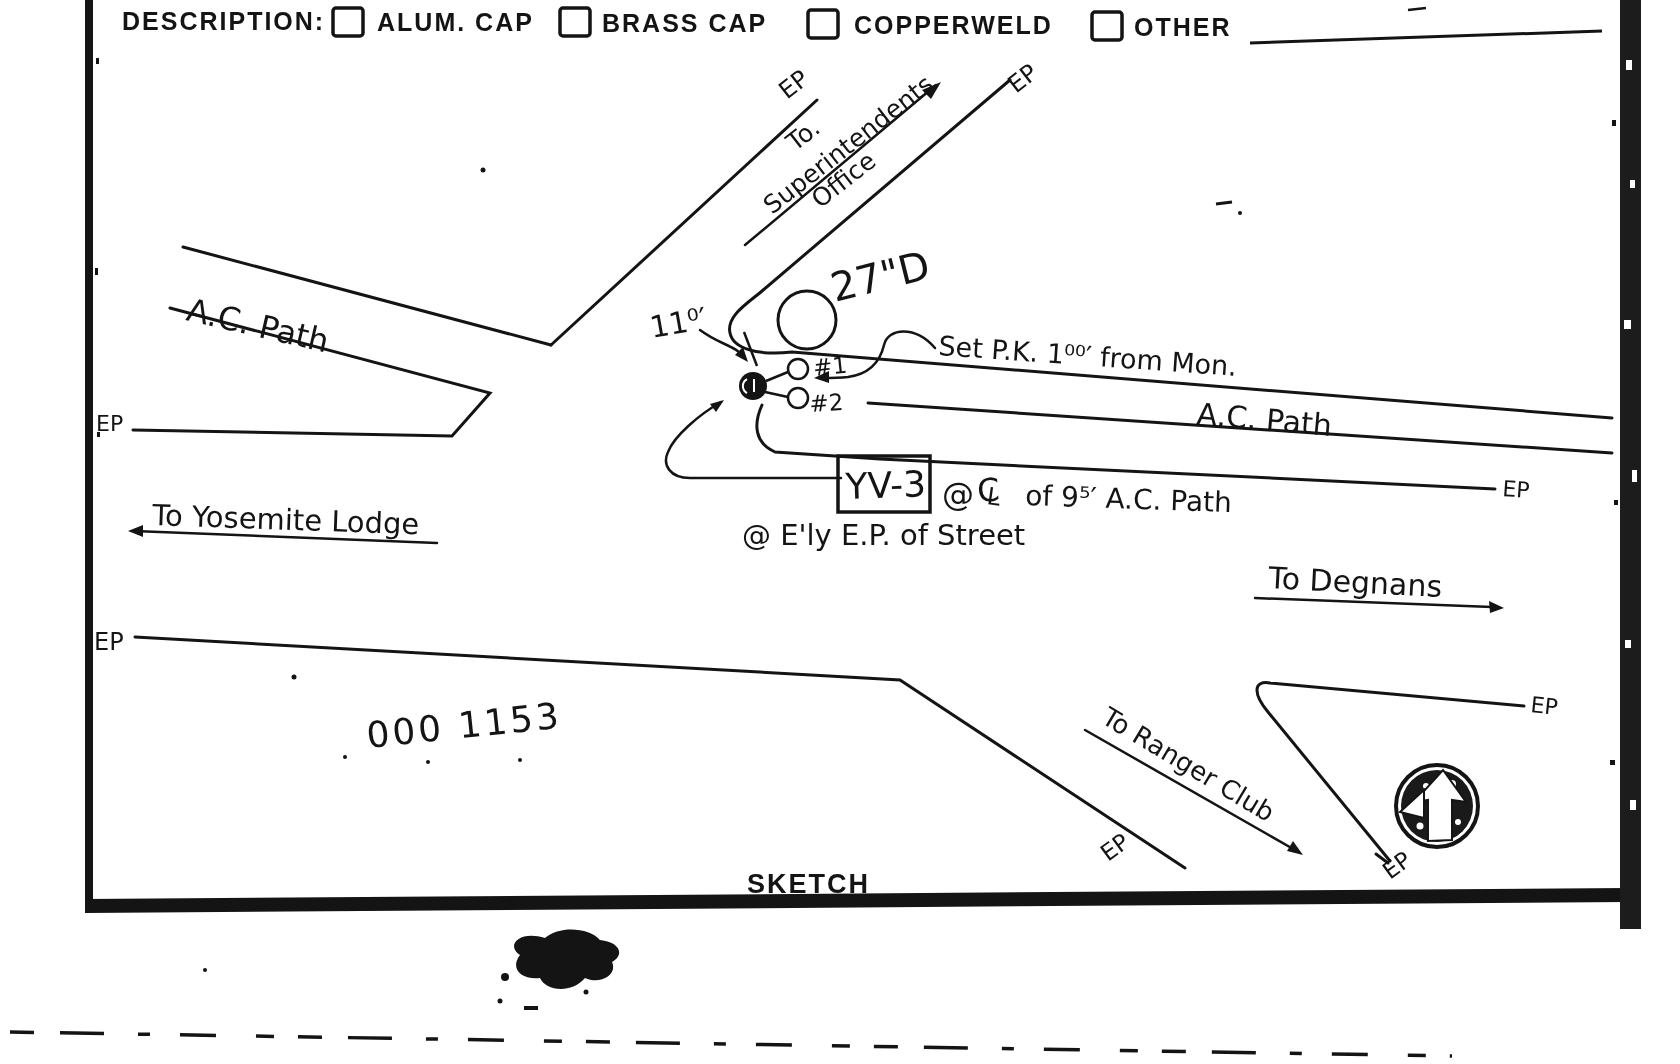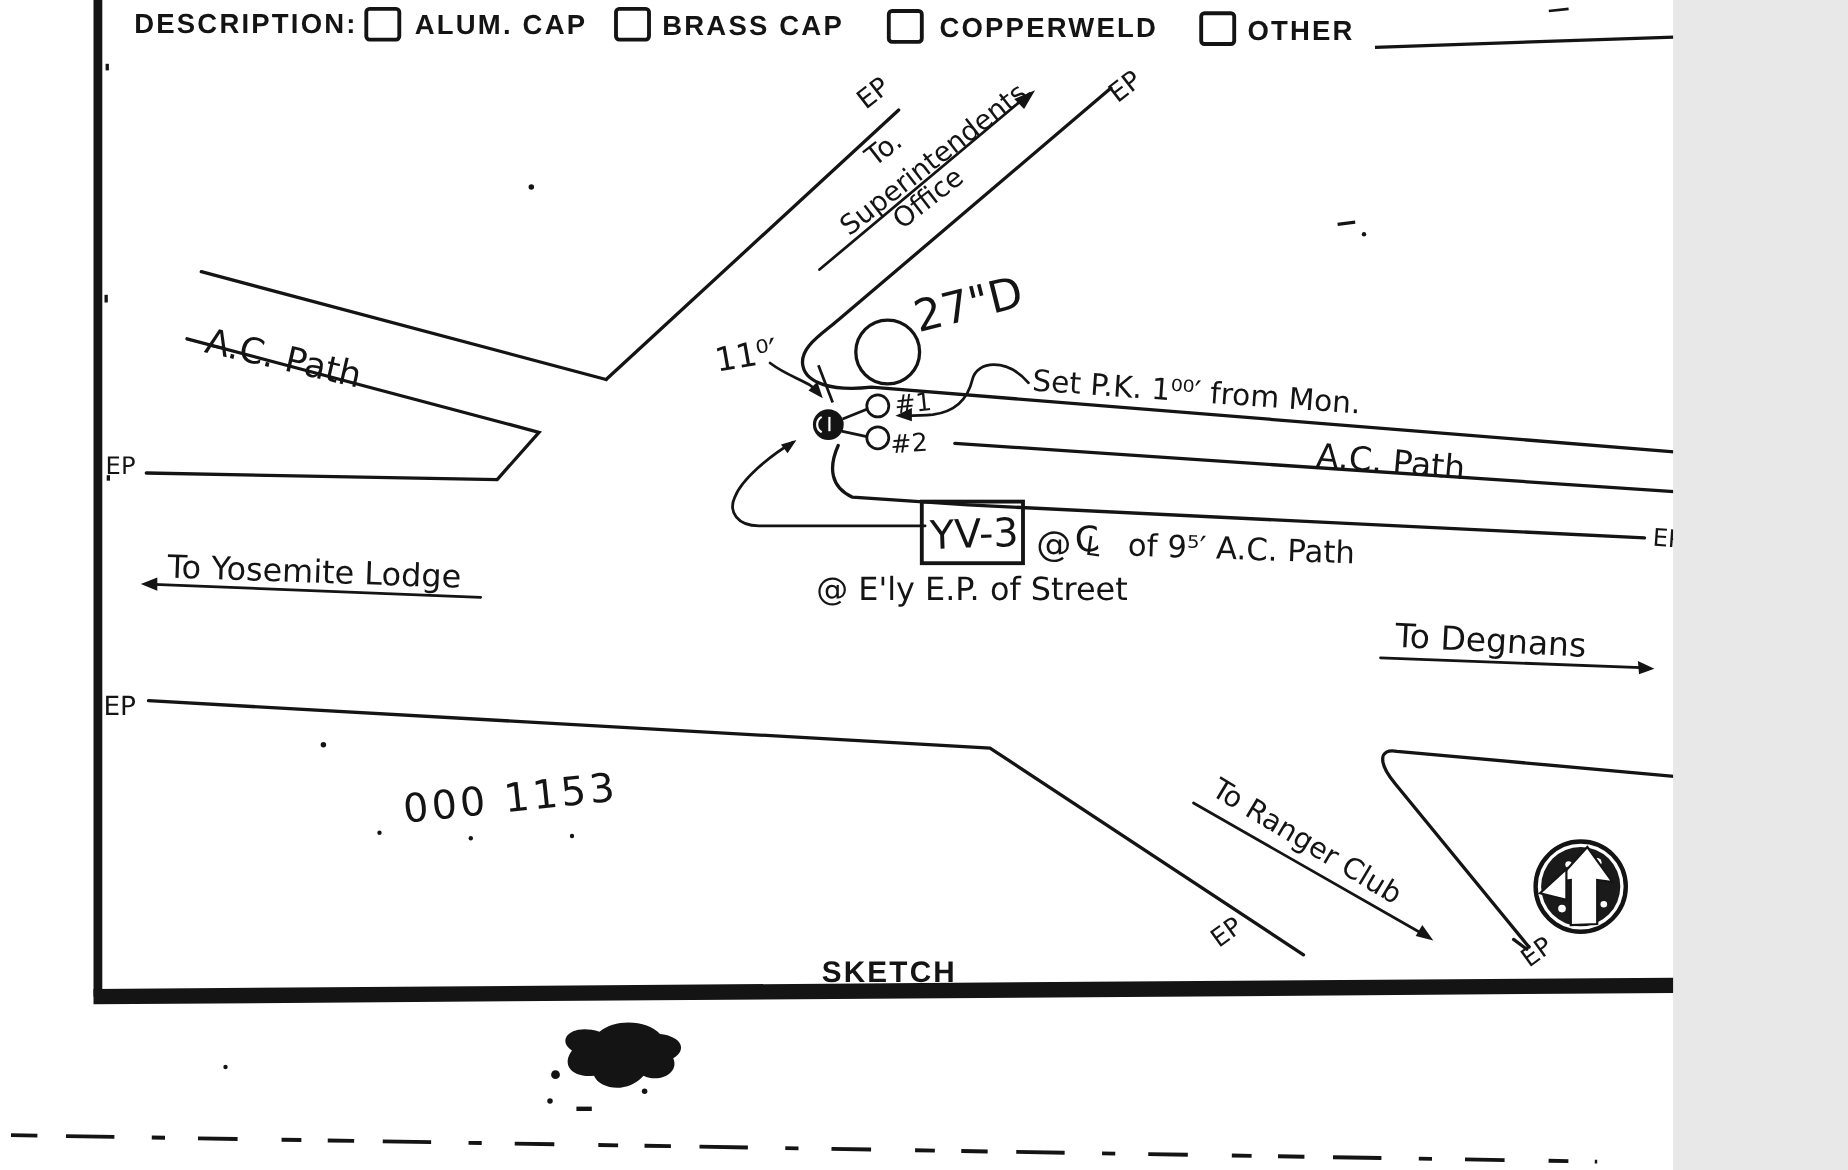--- a/index.html
+++ b/index.html
@@ -1,16 +1,16 @@
 <!DOCTYPE html>
 <html><head>
 <meta charset="utf-8">
 <style>
   html,body{margin:0;padding:0;background:#e8e8e8;}
-  .page{position:relative;width:1521px;height:1064px;background:#ffffff;overflow:hidden;
+  .page{position:relative;width:1680px;height:1064px;background:#ffffff;overflow:hidden;
         font-family:"Liberation Sans",sans-serif;}
   svg{position:absolute;left:0;top:0;}
   svg text{fill:#141414;}
   .stencil{font-family:"Liberation Sans",sans-serif;font-weight:bold;letter-spacing:2px;}
   .hand{font-family:"DejaVu Sans",sans-serif;}
 </style>
 </head>
 <body>
 
 <div class="page">

